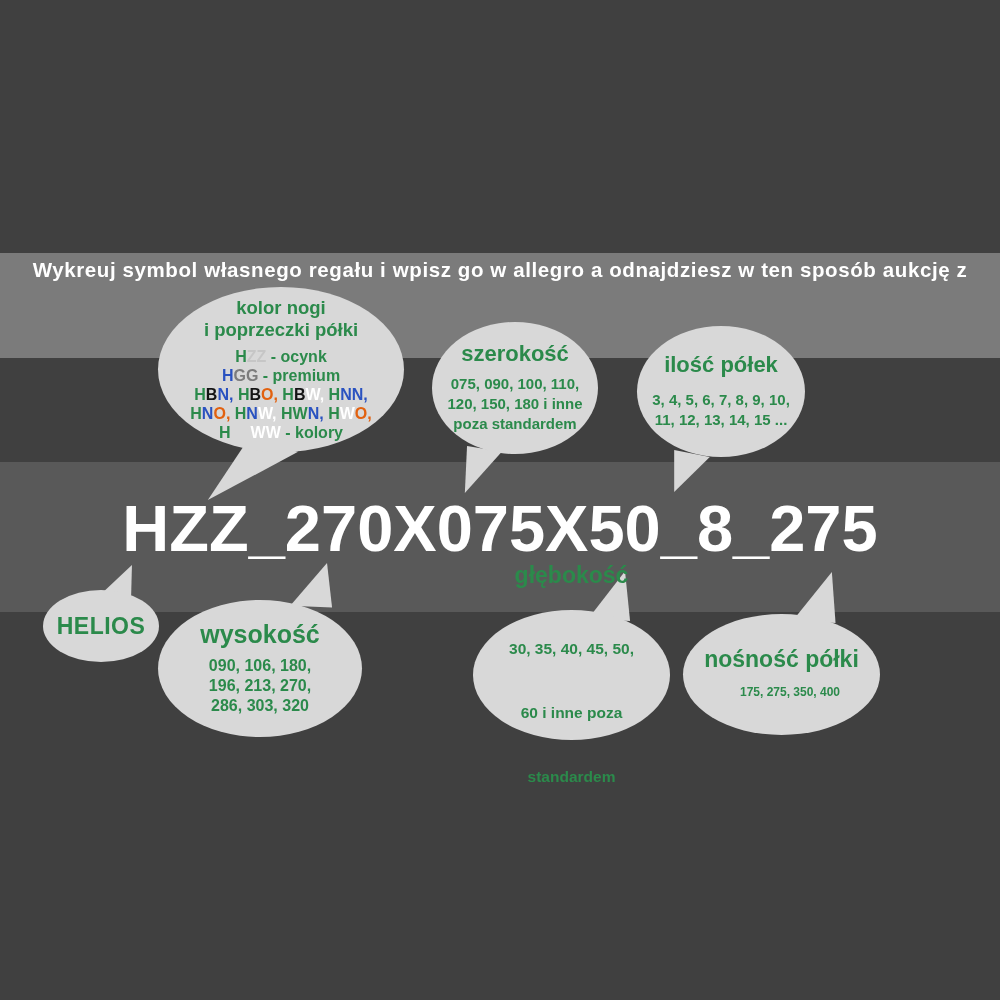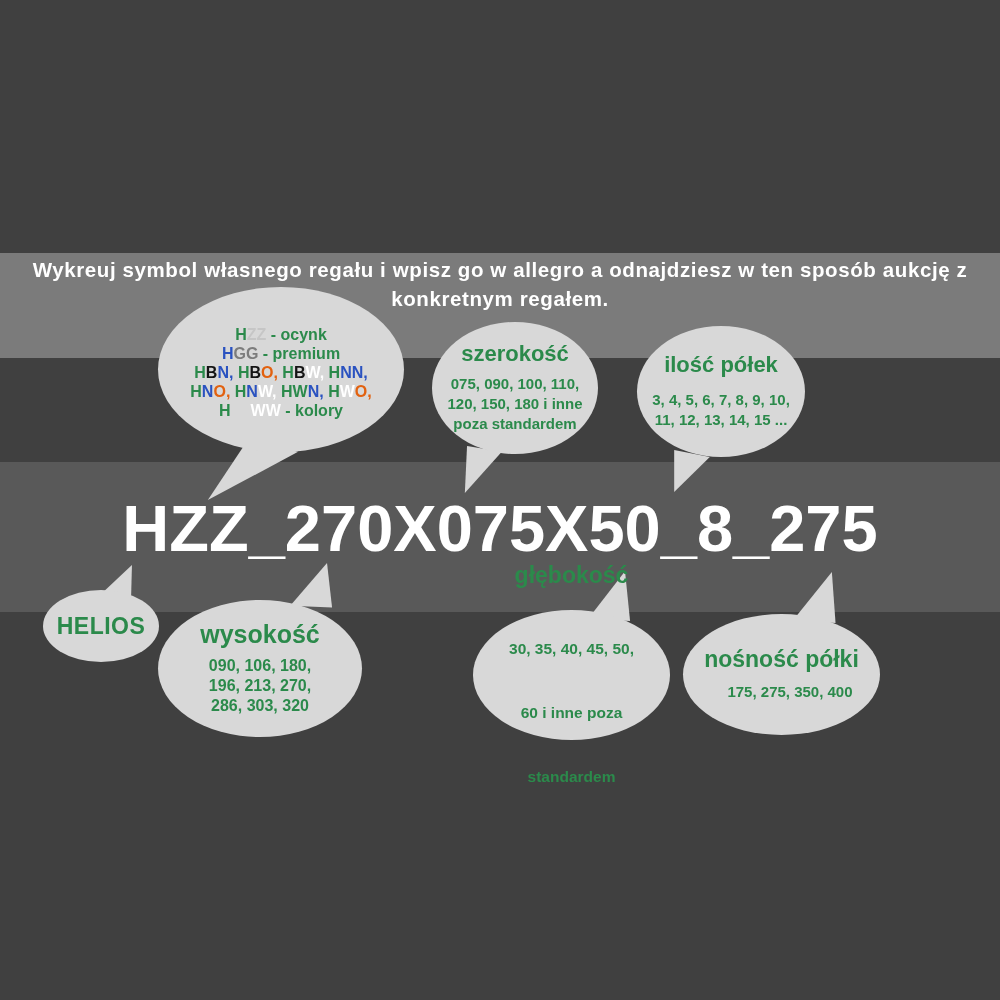--- a/index.html
+++ b/index.html
@@ -50,54 +50,57 @@
   .bubble.wysokosc{left:158px;top:600px;width:204px;height:137px;}
   .bubble.wysokosc .b-title{font-size:25px;line-height:1.05;margin-bottom:9px;}
   .bubble.wysokosc .b-line{font-size:16px;line-height:20px;}
   
   .bubble.glebokosc{left:473px;top:610px;width:197px;height:130px;gap:44px;}
   .bubble.glebokosc .b-title{font-size:23px;line-height:1.05;margin-bottom:8px;}
   .bubble.glebokosc .b-line{font-size:15.5px;line-height:20px;}
   
   .bubble.nosnosc{left:683px;top:614px;width:197px;height:121px;}
   .bubble.nosnosc .b-title{font-size:23px;line-height:1.05;margin-bottom:10px;}
-  .bubble.nosnosc .b-line{font-size:15px;line-height:20px;margin-left:17px;}
+  .bubble.nosnosc .b-line{font-size:12px;line-height:20px;margin-left:17px;}
   
   .tail.kolor{left:205px;top:438px;width:95px;height:66px;clip-path:polygon(45% 3%,98% 21%,3% 94%);}
   .tail.szerokosc{left:460px;top:444px;width:44px;height:52px;clip-path:polygon(16% 4%,95% 15%,11% 94%);}
   .tail.ilosc{left:668px;top:446px;width:44px;height:50px;clip-path:polygon(14% 8%,95% 22%,14% 92%);}
   .tail.helios{left:95px;top:563px;width:42px;height:34px;clip-path:polygon(12% 94%,86% 98%,88% 6%);}
   .tail.wysokosc{left:287px;top:561px;width:46px;height:48px;clip-path:polygon(7% 93%,98% 97%,87% 4%);}
   .tail.glebokosc{left:585px;top:568px;width:46px;height:54px;clip-path:polygon(7% 94%,98% 98%,87% 6%);}
   .tail.nosnosc{left:790px;top:568px;width:46px;height:56px;clip-path:polygon(7% 93%,99% 98%,91% 7%);}
 </style>
 </head>
 <body>
 
 <div class="canvas">
 
   <div class="band-top"></div>
   <div class="band-dark"></div>
 
   <div class="header-text">
     <div>Wykreuj symbol własnego regału i wpisz go w allegro a odnajdziesz w ten sposób aukcję z</div>
-    <div>konkretnym regałem.</div>
   </div>
 
   <div class="code">HZZ_270X075X50_8_275</div>
 
   <div class="tail kolor"></div>
   <div class="tail szerokosc"></div>
   <div class="tail ilosc"></div>
   <div class="tail helios"></div>
   <div class="tail wysokosc"></div>
   <div class="tail glebokosc"></div>
   <div class="tail nosnosc"></div>
 
   <div class="bubble kolor">
+    <div class="b-title">
+      <div>kolor nogi</div>
+      <div>i poprzeczki półki</div>
+    </div>
     <div class="rich-block">
       <div class="rich"><span style="color: rgb(43, 138, 75);">H</span><span style="color: rgb(198, 198, 198);">ZZ</span><span style="color: rgb(43, 138, 75);"> - ocynk</span></div>
       <div class="rich"><span style="color: rgb(42, 82, 192);">H</span><span style="color: rgb(124, 124, 124);">GG</span><span style="color: rgb(43, 138, 75);"> - premium</span></div>
       <div class="rich"><span style="color: rgb(43, 138, 75);">H</span><span style="color: rgb(20, 20, 20);">B</span><span style="color: rgb(42, 82, 192);">N</span><span style="color: rgb(42, 82, 192);">, </span><span style="color: rgb(43, 138, 75);">H</span><span style="color: rgb(20, 20, 20);">B</span><span style="color: rgb(226, 97, 15);">O</span><span style="color: rgb(226, 97, 15);">, </span><span style="color: rgb(43, 138, 75);">H</span><span style="color: rgb(20, 20, 20);">B</span><span style="color: rgb(255, 255, 255);">W</span><span style="color: rgb(255, 255, 255);">, </span><span style="color: rgb(43, 138, 75);">H</span><span style="color: rgb(42, 82, 192);">NN</span><span style="color: rgb(42, 82, 192);">,</span></div>
       <div class="rich"><span style="color: rgb(43, 138, 75);">H</span><span style="color: rgb(42, 82, 192);">N</span><span style="color: rgb(226, 97, 15);">O</span><span style="color: rgb(226, 97, 15);">, </span><span style="color: rgb(43, 138, 75);">H</span><span style="color: rgb(42, 82, 192);">N</span><span style="color: rgb(255, 255, 255);">W</span><span style="color: rgb(255, 255, 255);">, </span><span style="color: rgb(43, 138, 75);">H</span><span style="color: rgb(43, 138, 75);">W</span><span style="color: rgb(42, 82, 192);">N</span><span style="color: rgb(42, 82, 192);">, </span><span style="color: rgb(43, 138, 75);">H</span><span style="color: rgb(255, 255, 255);">W</span><span style="color: rgb(226, 97, 15);">O</span><span style="color: rgb(226, 97, 15);">,</span></div>
       <div class="rich"><span style="color: rgb(43, 138, 75);">H</span><span style="color: rgb(255, 255, 255); padding-left: 20px;">WW</span><span style="color: rgb(43, 138, 75);"> - kolory</span></div>
     </div>
   </div>
 
   <div class="bubble szerokosc">

